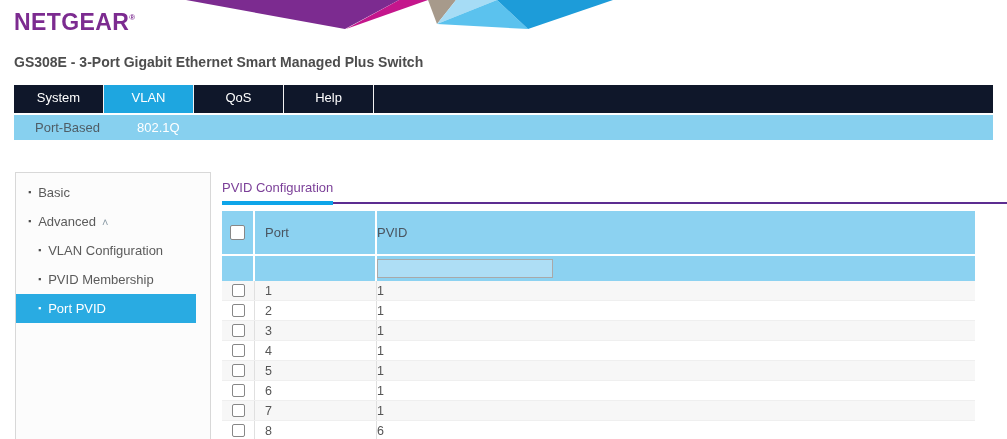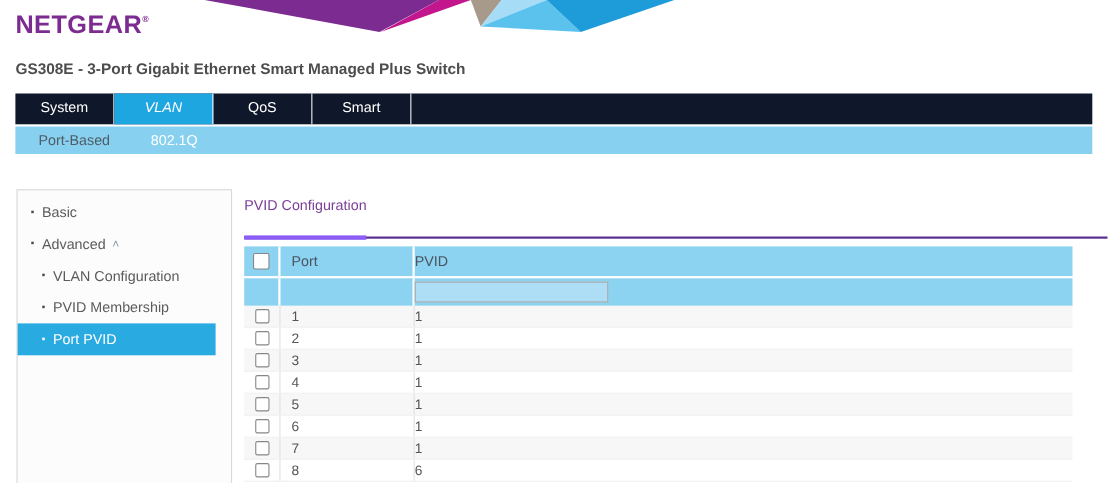--- a/index.html
+++ b/index.html
@@ -11,50 +11,50 @@
   .banner-svg { position:absolute; top:0; left:0; width:1007px; height:30px; }
   .logo { position:relative; margin-left:14px; padding-top:9px;
           font-size:23px; font-weight:bold; color:#7C2B90; letter-spacing:.4px; }
   .logo sup { font-size:8px; vertical-align:10px; }
   .device-title { margin:18px 0 0 14px; font-size:14px; font-weight:bold; color:#4D4D4D; }
 
   
   .nav { display:flex; margin:15px 14px 0 14px; height:28px; background:#0f172a; }
   .tab { width:90px; line-height:26px; text-align:center; color:#fff; font-size:13px;
          border-right:1px solid #f2f2f2; cursor:pointer; }
-  .tab.active { background:#1EA6E0;font-style:italic; }
+  .tab.active { background:#1EA6E0; }
   .subnav { display:flex; align-items:center; gap:17px; margin:2px 14px 0 14px; height:25px;
             background:#87D0EF; padding-left:11px; font-size:13px; }
   .subitem { padding:0 10px; color:#4F5D66; cursor:pointer; }
   .subitem.active { color:#fff; }
 
   
   .content { display:flex; margin:32px 0 0 15px; height:274px; align-items:stretch; }
   .sidebar { width:196px; background:#fcfcfc; border:1px solid #d8d8d8; padding-top:5px; }
   .side-item { display:flex; align-items:center; height:29px; font-size:13px; color:#5b5b5b;
                cursor:pointer; }
   .lvl1 { padding-left:12px; }
   .lvl2 { padding-left:22px; }
   .bullet { font-size:9px; margin-right:7px; color:#4a4a4a; line-height:1; }
   .caret { font-size:11px; margin-left:6px; color:#8a9aa5; }
   .side-item.selected { background:#29ABE2; color:#fff; margin-right:14px; }
   .side-item.selected .bullet { color:#fff; }
 
   .main { flex:1; padding:6px 0 0 11px; }
   .sect-title-wrap { border-bottom:2px solid #5C2D91; }
   .sect-title { display:inline-block; font-size:13px; color:#7B3F98;
-                padding-bottom:20px; border-bottom:4px solid #8b5cf6; margin-bottom:-3px; }
+                padding-bottom:6px; border-bottom:4px solid #0ea5e9; margin-bottom:-3px; }
 
   
   .tbl { width:753px; margin-top:7px; font-size:12.5px; color:#555; }
   .trow { display:flex; align-items:center; }
   .c-check { width:33px; display:flex; justify-content:center; align-items:center; height:100%; }
   .c-port  { width:122px; padding-left:10px; height:100%; display:flex; align-items:center; }
   .c-pvid  { flex:1; height:100%; display:flex; align-items:center; }
-  .thead { background:#8CD2F1; height:27px; color:#4A5560; font-size:13px; margin-bottom:2px;justify-content:flex-end; }
+  .thead { background:#8CD2F1; height:43px; color:#4A5560; font-size:13px; margin-bottom:2px;justify-content:flex-end; }
   .thead .c-check, .thead .c-port { border-right:2px solid #fff; }
   .tfilter { background:#8CD2F1; height:25px; }
   .tfilter .c-check, .tfilter .c-port { border-right:2px solid #fff; }
   .filter-input { width:176px; height:19px; background:#AEDEF5; border:1px solid #a9a9a9;
                   margin-left:0px; font-size:12px; padding:0 4px; }
   .drow { height:20px; border-bottom:1px solid #efefef; }
   .drow:nth-child(odd) { background:#f7f7f7; }
   .drow:nth-child(even) { background:#ffffff; }
   .drow .c-check, .drow .c-port { border-right:1px solid #e0e0e0; }
 
@@ -75,21 +75,21 @@
     <polygon points="497,0 613,0 528,29" fill="#1D9CD9"></polygon>
   </svg>
   <div class="logo"><span>NETGEAR</span><sup>®</sup></div>
   <div class="device-title">GS308E - 3-Port Gigabit Ethernet Smart Managed Plus Switch</div>
 </div>
 
 <div class="nav">
   <div class="tab">System</div>
   <div class="tab active">VLAN</div>
   <div class="tab">QoS</div>
-  <div class="tab">Smart</div>
+  <div class="tab">Help</div>
 </div>
 
 <div class="subnav">
   <div class="subitem">Port-Based</div>
   <div class="subitem active">802.1Q</div>
 </div>
 
 <div class="content">
 
   <div class="sidebar">

